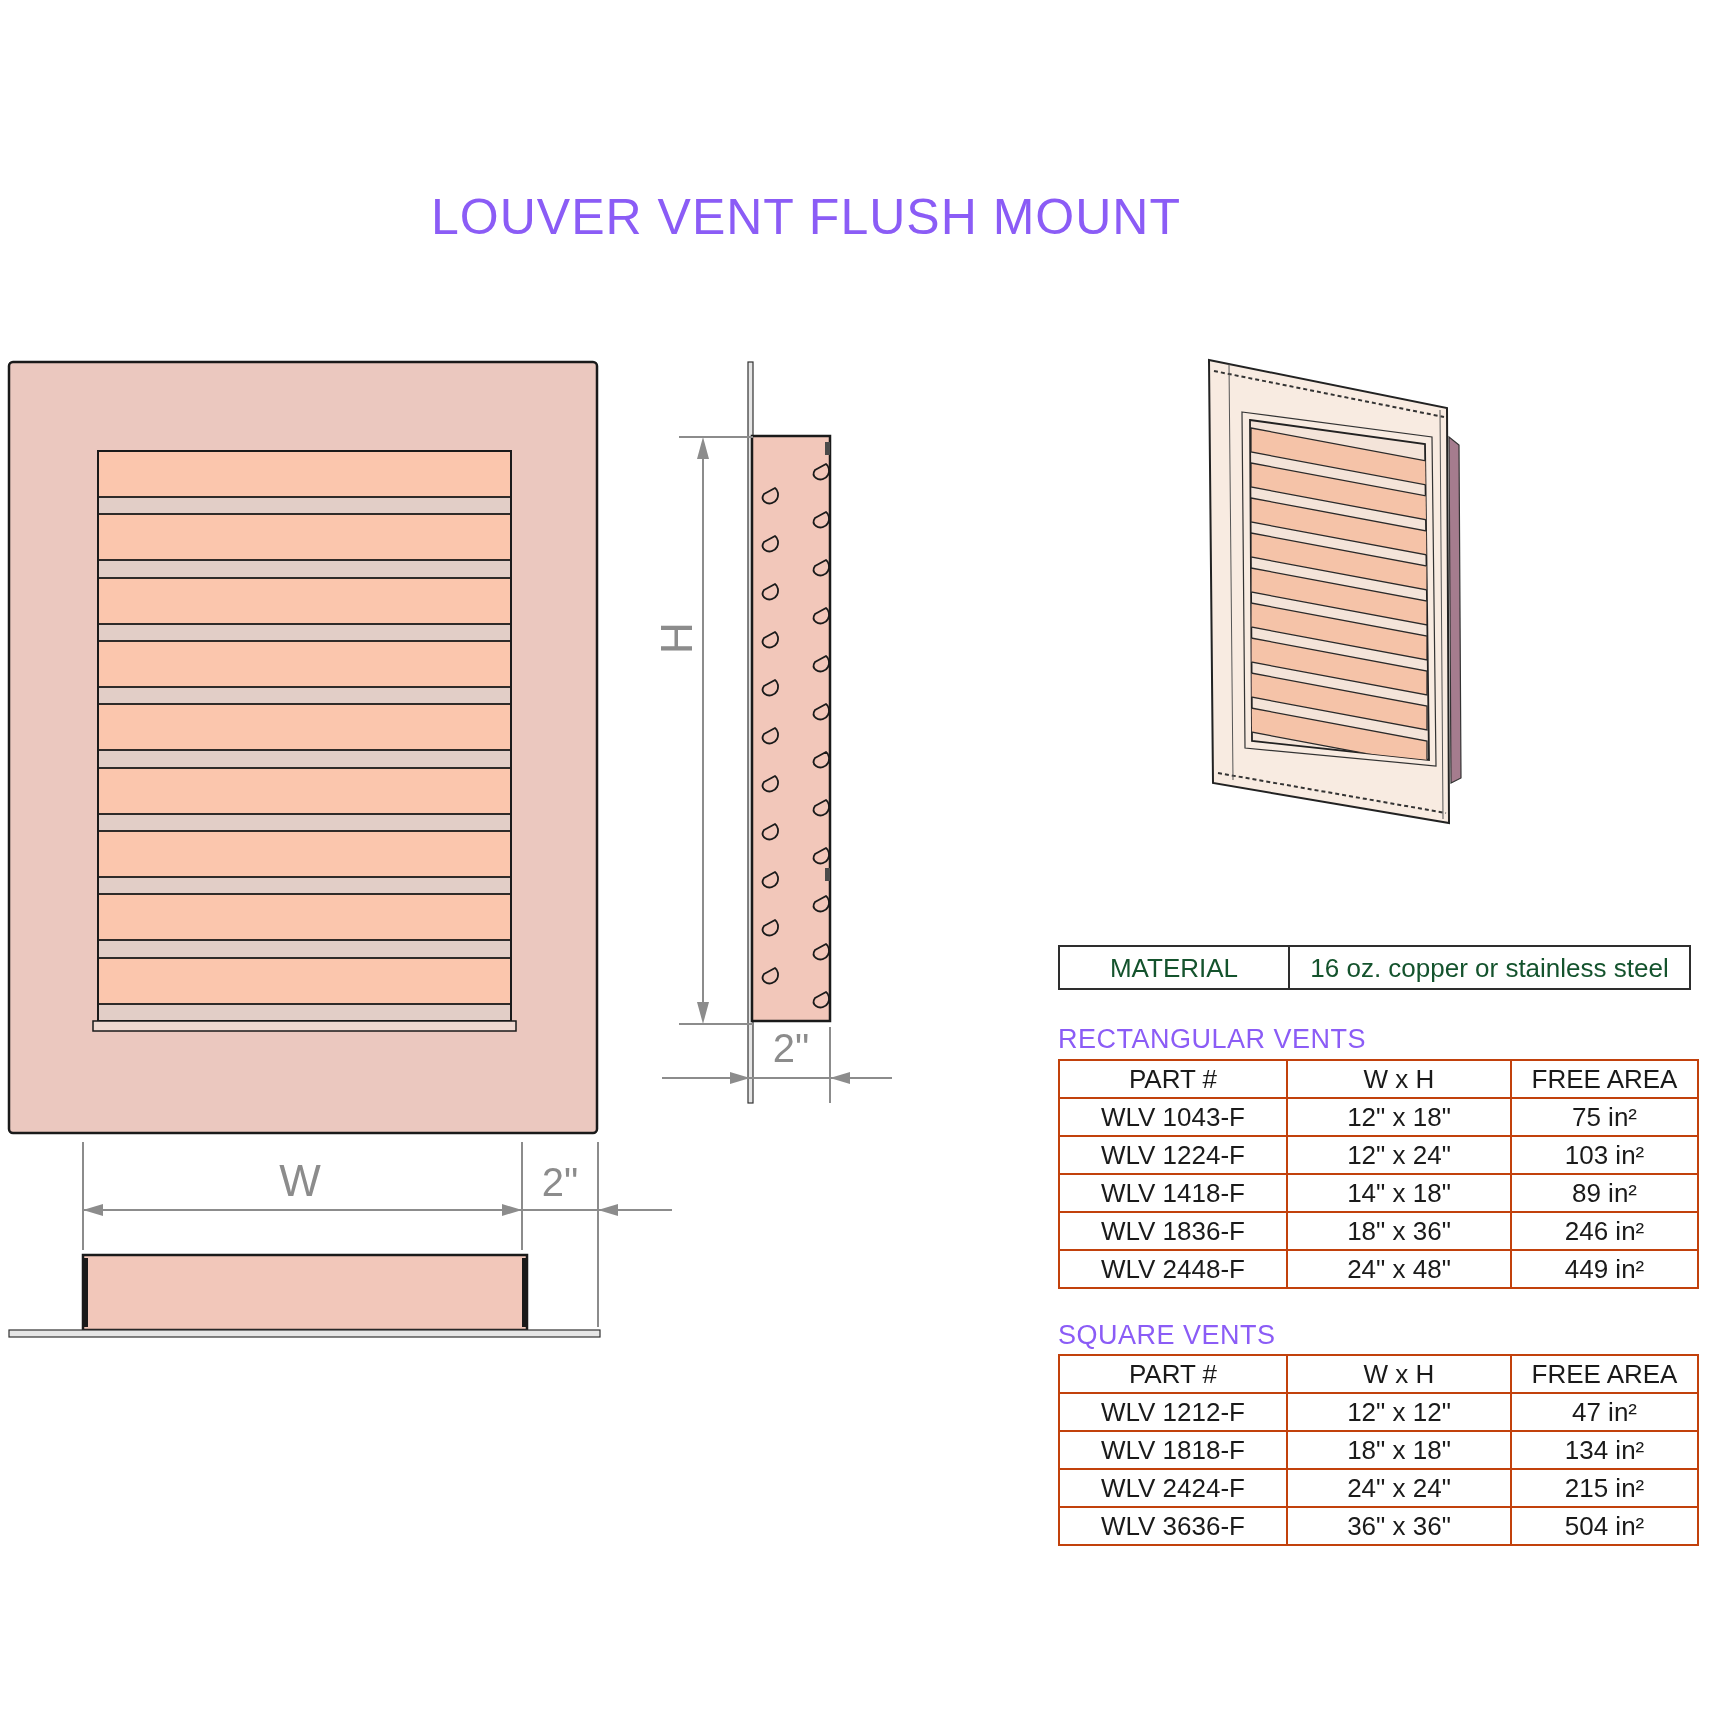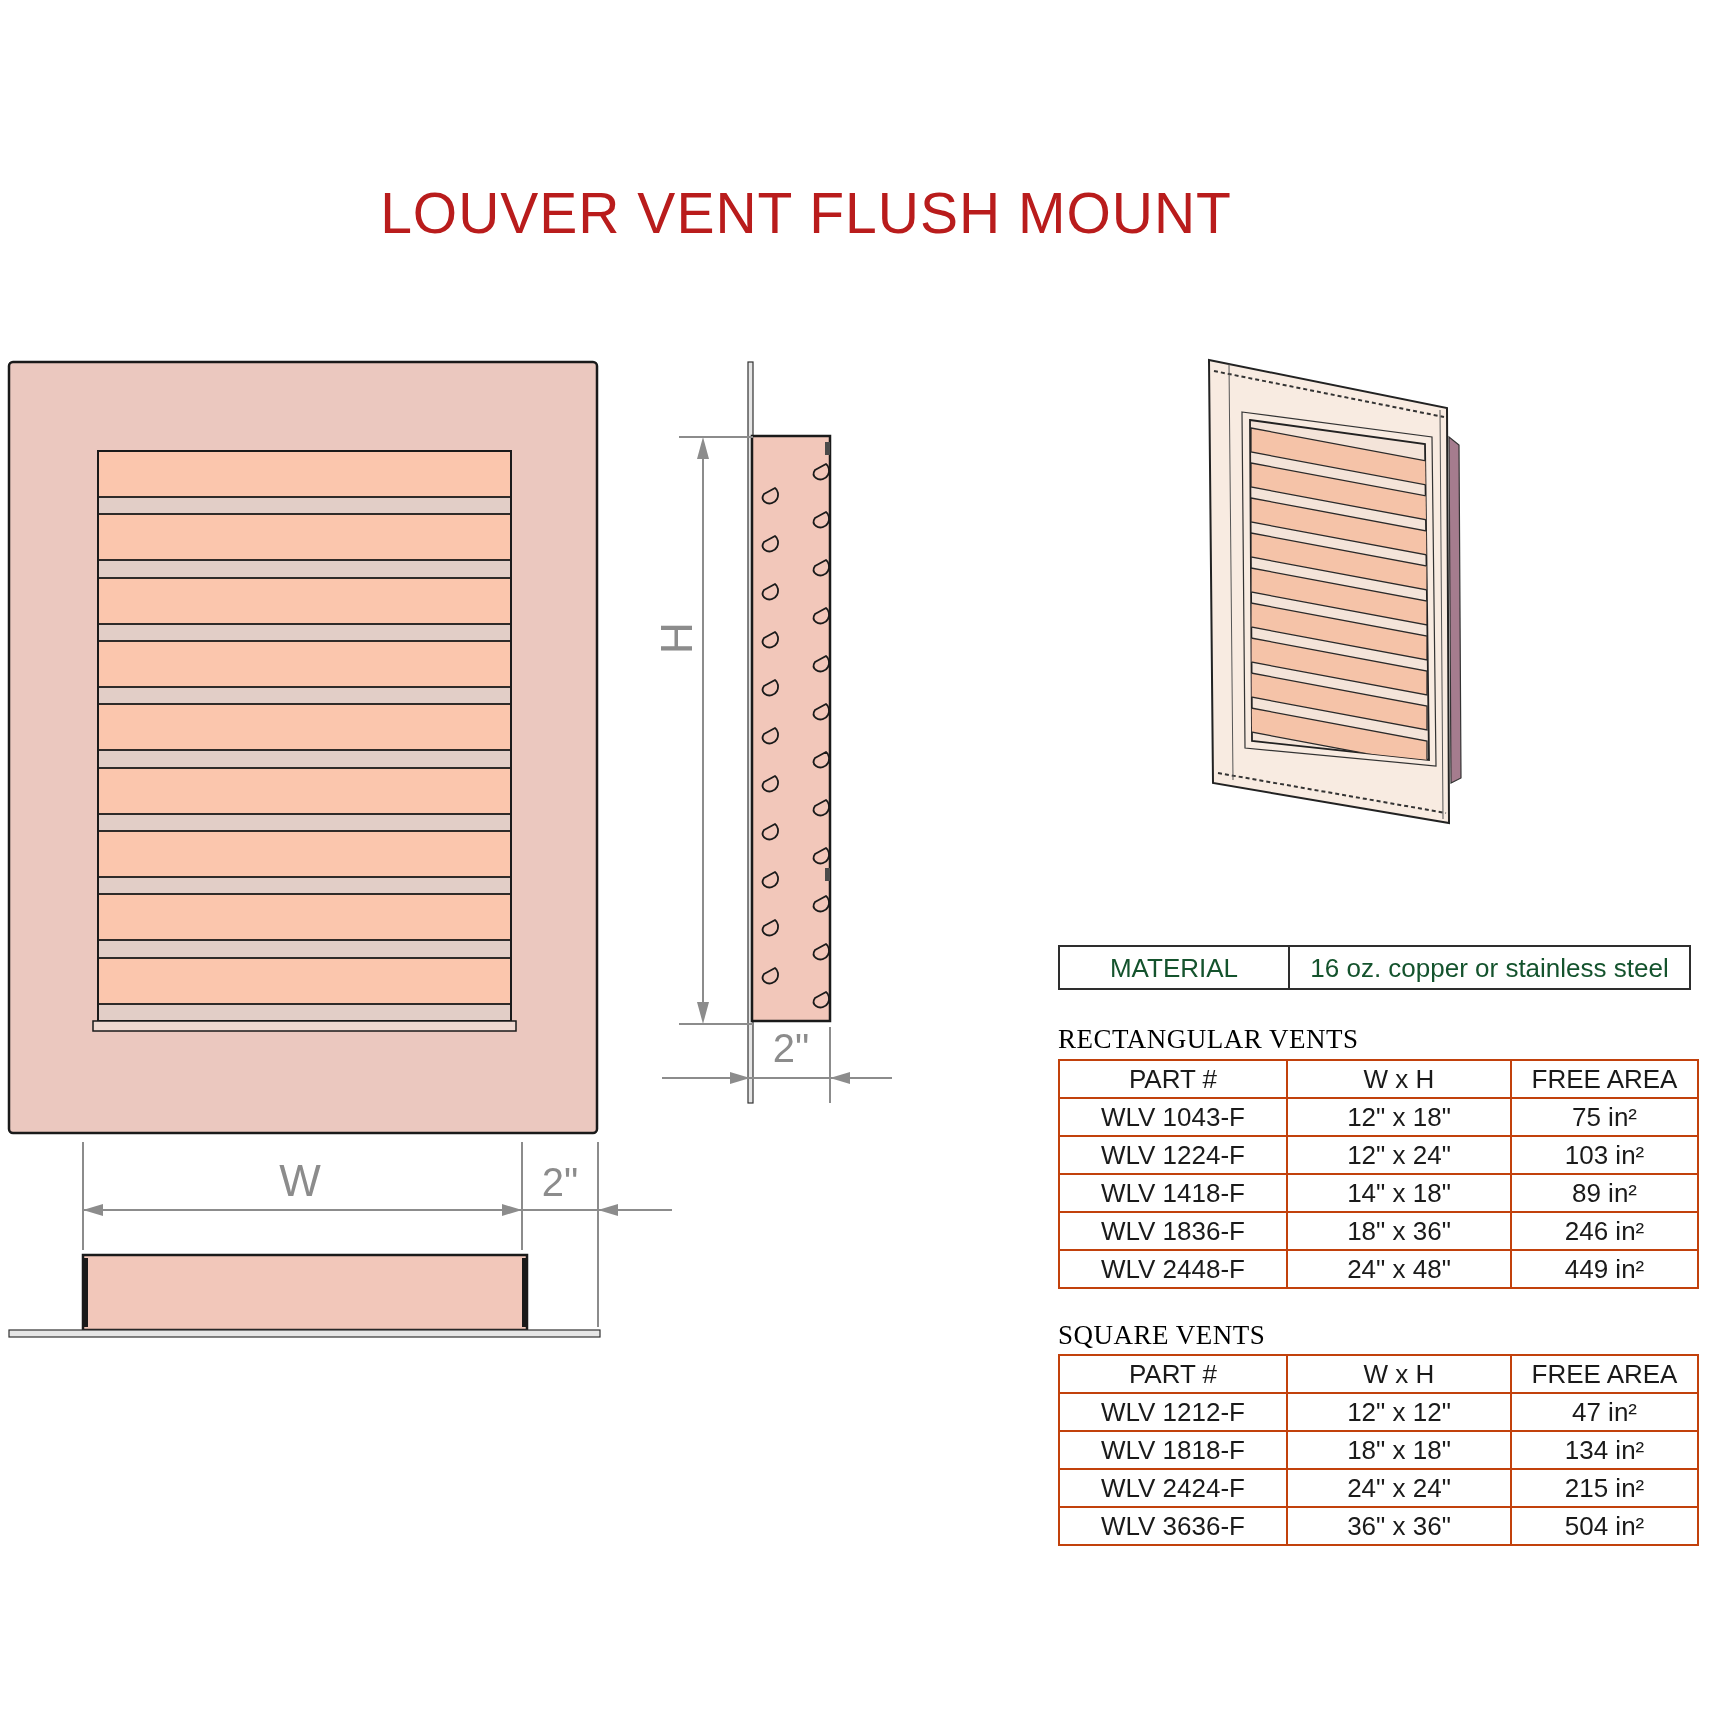--- a/index.html
+++ b/index.html
@@ -1,19 +1,19 @@
 <!DOCTYPE html>
 <html style="--frame-pink: #EBC8BF; --louver-peach: #FBC6AD; --louver-strip: #E2CEC7; --metal-pink: #F2C7BA; --flange-gray: #E6E6E6; --iso-cream: #F8EBE1; --iso-louver: #F5C3A8; --iso-gap: #F4E4D9; --iso-shadow: #8A6174; --iso-side: #A57C8E; --dim-gray: #8C8C8C; --line-dark: #1A1A1A;"><head>
 <meta charset="utf-8">
 <style>
   html,body{margin:0;padding:0;background:#fff;}
   .canvas{position:relative;width:1728px;height:1728px;background:#ffffff;overflow:hidden;
           font-family:"Liberation Sans",sans-serif;}
-  .page-title{position:absolute;top:180px;left:806px;transform:translateX(-50%);
-              font-size:57px;color:#b91c1c;white-space:nowrap;letter-spacing:1px;}
+  .page-title{position:absolute;top:188px;left:806px;transform:translateX(-50%);
+              font-size:50px;color:#8b5cf6;white-space:nowrap;letter-spacing:1px;}
   .drawing{position:absolute;left:0;top:0;font-family:"Liberation Sans",sans-serif;}
 
   
   .frame{fill:var(--frame-pink);stroke:var(--line-dark);stroke-width:2.5;}
   .strip{fill:var(--louver-strip);}
   .slat{fill:var(--louver-peach);stroke:var(--line-dark);stroke-width:1.8;}
   .innerline{fill:none;stroke:var(--line-dark);stroke-width:2;}
   .sill{fill:#F0D9D1;stroke:var(--line-dark);stroke-width:1.5;}
   .slab{fill:var(--metal-pink);stroke:var(--line-dark);stroke-width:2.5;}
   .flangebar{fill:var(--flange-gray);stroke:#333;stroke-width:1.2;}
@@ -31,21 +31,21 @@
   .iso-frame{fill:var(--iso-cream);stroke:#222;stroke-width:2;}
   .iso-dash{stroke:#333;stroke-width:2;stroke-dasharray:4 3;fill:none;}
   .iso-thin{stroke:#555;stroke-width:1;}
   .iso-bevel{fill:none;stroke:#333;stroke-width:1.2;}
   .iso-opening{fill:var(--iso-gap);stroke:#222;stroke-width:1.8;}
   .iso-louver{fill:var(--iso-louver);stroke:#2a2a2a;stroke-width:1.3;}
   .iso-shadow-tri{fill:var(--iso-shadow);}
   .iso-side{fill:var(--iso-side);stroke:#333;stroke-width:1.2;}
 
   
-  .section-heading{position:absolute;font-size:27px;color:#000000;letter-spacing:.5px;white-space:nowrap;font-family:Liberation Serif, serif;}
+  .section-heading{position:absolute;font-size:27px;color:#8b5cf6;letter-spacing:.5px;white-space:nowrap;}
   .spec-table{position:absolute;border-collapse:collapse;table-layout:fixed;
               font-size:26px;color:#1a1a1a;}
   .spec-table th,.spec-table td{border:2px solid #c2410c;text-align:center;vertical-align:middle;
               height:36px;padding:0;font-weight:normal;line-height:1;}
   .material-table{position:absolute;border-collapse:collapse;table-layout:fixed;
               font-size:26px;color:#14532d;border-radius:12px;}
   .material-table td{border:2px solid #2e2e2e;text-align:center;vertical-align:middle;
               height:41px;padding:0;line-height:1;}
 </style>
 </head>

